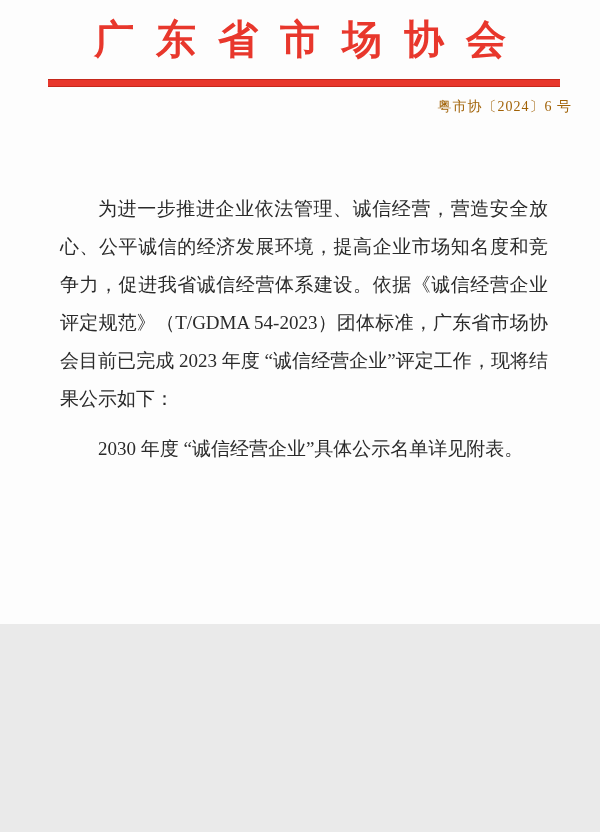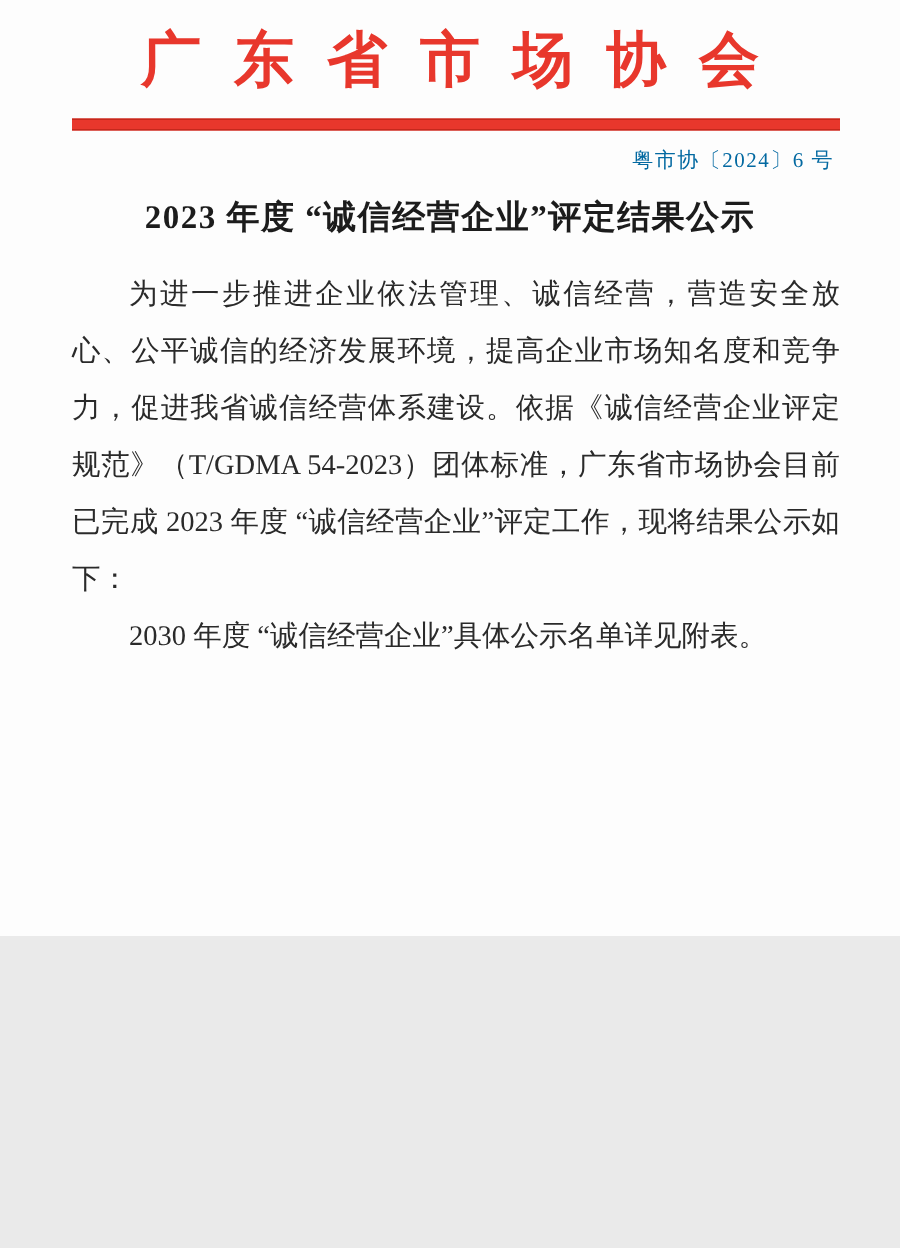--- a/index.html
+++ b/index.html
@@ -20,36 +20,36 @@
     letter-spacing:22px;
     text-indent:22px;
     white-space:nowrap;
   }
   .red-rule{
     position:absolute;top:79px;left:48px;width:512px;height:6px;
     background:#e8372c;
     border-top:1px solid #c5281c;border-bottom:1px solid #c5281c;
   }
   .doc-number{
-    position:absolute;top:98px;right:44px;
-    font-size:14px;color:#0369a1;letter-spacing:1px;
+    position:absolute;top:98px;right:28px;
+    font-size:14px;color:#a16207;letter-spacing:1px;
   }
   .doc-heading{
     position:absolute;top:130px;left:0;width:100%;
     text-align:center;
     font-size:22px;font-weight:bold;color:#1c1c1c;
     letter-spacing:1px;
   }
   .body-text{
     position:absolute;top:178px;left:48px;width:512px;
     font-size:19px;line-height:38px;
     text-align:justify;text-justify:inter-ideograph;
     color:#2a2a2a;
   }
-  .body-text p{margin:0;text-indent:2em;}
+  .body-text p{margin:12px;text-indent:2em;}
   .signature{
     position:absolute;top:708px;left:370px;width:200px;
     text-align:center;
     font-size:17px;line-height:37px;color:#222;
     z-index:1;white-space:nowrap;
   }
   .seal{
     position:absolute;left:395px;top:688px;width:128px;height:128px;
     z-index:2;
     mix-blend-mode:multiply;
@@ -76,21 +76,20 @@
 <body>
 
 <div class="page">
 
   <div class="org-title">广东省市场协会</div>
 
   <div class="red-rule"></div>
 
   <div class="doc-number">粤市协〔2024〕6 号</div>
 
-  <div class="doc-heading">2023 年度 “诚信经营企业”评定结果公示</div>
 
   <div class="body-text">
     <p>为进一步推进企业依法管理、诚信经营，营造安全放心、公平诚信的经济发展环境，提高企业市场知名度和竞争力，促进我省诚信经营体系建设。依据《诚信经营企业评定规范》（T/GDMA 54-2023）团体标准，广东省市场协会目前已完成 2023 年度 “诚信经营企业”评定工作，现将结果公示如下：</p>
     <p>2030 年度 “诚信经营企业”具体公示名单详见附表。</p>
   </div>
 
   <div class="signature">
     <div>广东省市场协会</div>
     <div>2024 年 7 月 8 日</div>
   </div>

